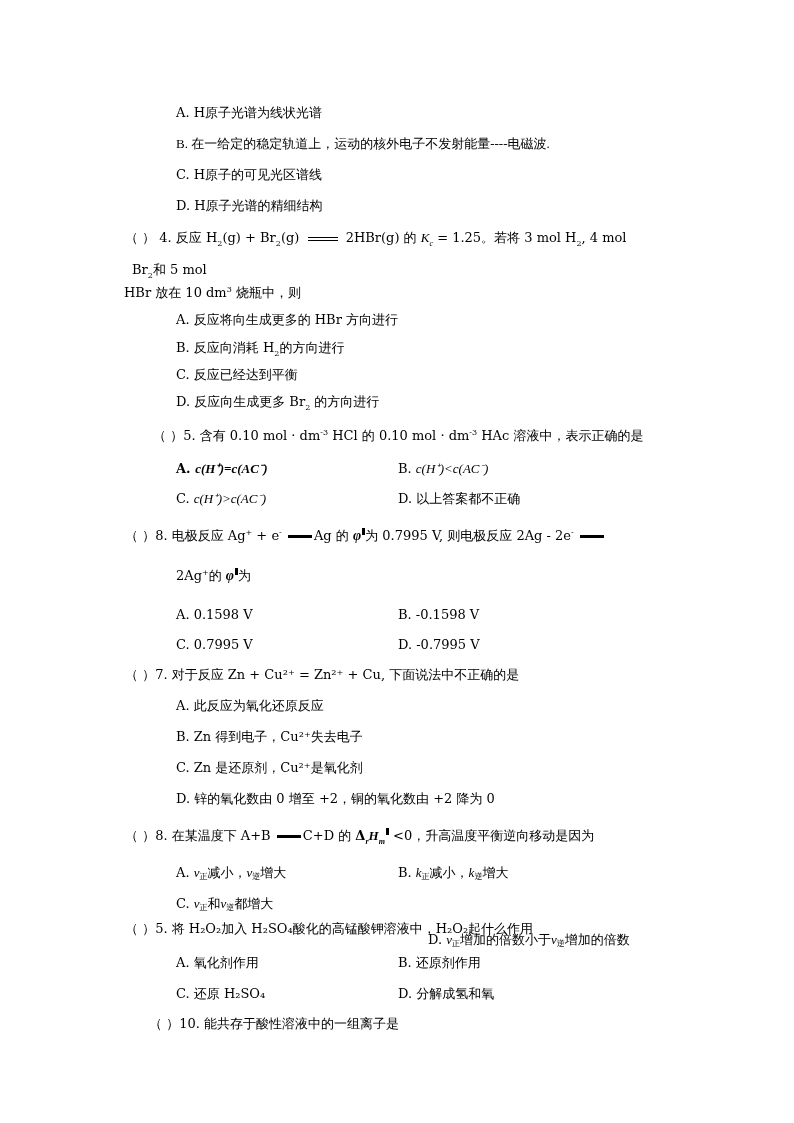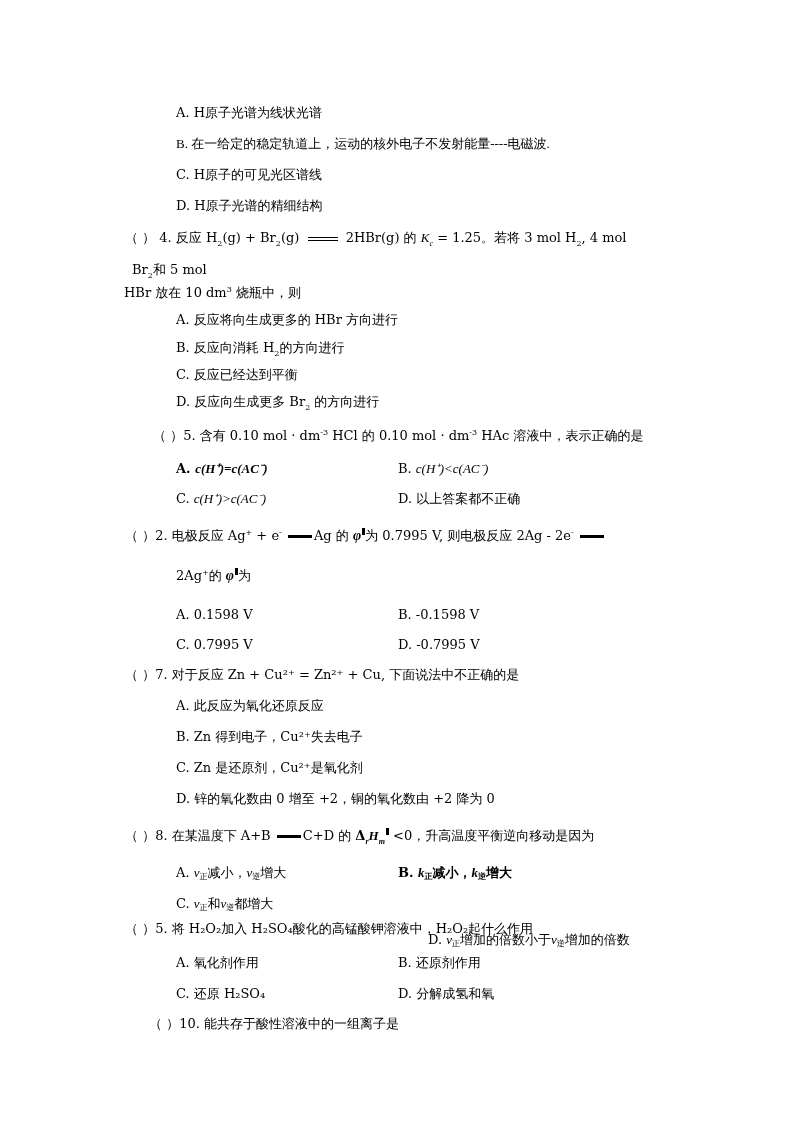--- a/index.html
+++ b/index.html
@@ -71,21 +71,21 @@
   <span>B.</span>
   <span class="ital">c(H⁺)&lt;c(AC⁻)</span>
 </div>
 <div class="line" style="left:176px;top:491px;">
   <span>C.</span>
   <span class="ital">c(H⁺)&gt;c(AC⁻)</span>
 </div>
 <div class="line" style="left:398px;top:491px;">D. 以上答案都不正确</div>
 
 <div class="line" style="left:125px;top:528px;">
-  <span>（    ）</span><span>2. 电极反应 Ag</span><sup>+</sup><span> +  e</span><sup>-</sup>
+  <span>（    ）</span><span>8. 电极反应 Ag</span><sup>+</sup><span> +  e</span><sup>-</sup>
   <span class="eq-bar"></span><span>Ag 的</span>
   <span class="phi">φ</span><span class="phi-mark"></span><span>为 0.7995 V, 则电极反应 2Ag - 2e</span><sup>-</sup>
   <span class="eq-bar"></span>
 </div>
 <div class="line" style="left:176px;top:568px;">
   <span>2Ag</span><sup>+</sup><span>的</span>
   <span class="phi">φ</span><span class="phi-mark"></span><span>为</span>
 </div>
 <div class="line" style="left:176px;top:607px;">A. 0.1598 V</div>
 <div class="line" style="left:398px;top:607px;">B. -0.1598 V</div>
@@ -103,21 +103,21 @@
 <div class="line" style="left:125px;top:828px;">
   <span>（    ）</span><span>8. 在某温度下 A+B</span>
   <span class="eq-bar"></span><span>C+D 的</span>
   <b>Δ</b><sub class="bold-ital">r</sub><span class="bold-ital">H</span><sub class="bold-ital">m</sub><span class="phi-mark"></span>
   <span>&lt;0，升高温度平衡逆向移动是因为</span>
 </div>
 <div class="line" style="left:176px;top:865px;">
   <span>A.</span>
   <span class="ital">v</span><span class="sub-cn">正</span><span>减小，</span><span class="ital">v</span><span class="sub-cn">逆</span><span>增大</span>
 </div>
-<div class="line" style="left:398px;top:865px;font-weight:bold;">
+<div class="line" style="left:398px;top:865px;">
   <span>B.</span>
   <span class="ital">k</span><span class="sub-cn">正</span><span>减小，</span><span class="ital">k</span><span class="sub-cn">逆</span><span>增大</span>
 </div>
 <div class="line" style="left:176px;top:896px;">
   <span>C.</span>
   <span class="ital">v</span><span class="sub-cn">正</span><span>和</span><span class="ital">v</span><span class="sub-cn">逆</span><span>都增大</span>
 </div>
 <div class="line" style="left:428px;top:896px;margin-top:36px;">
   <span>D.</span>
   <span class="ital">v</span><span class="sub-cn">正</span><span>增加的倍数小于</span><span class="ital">v</span><span class="sub-cn">逆</span><span>增加的倍数</span>

